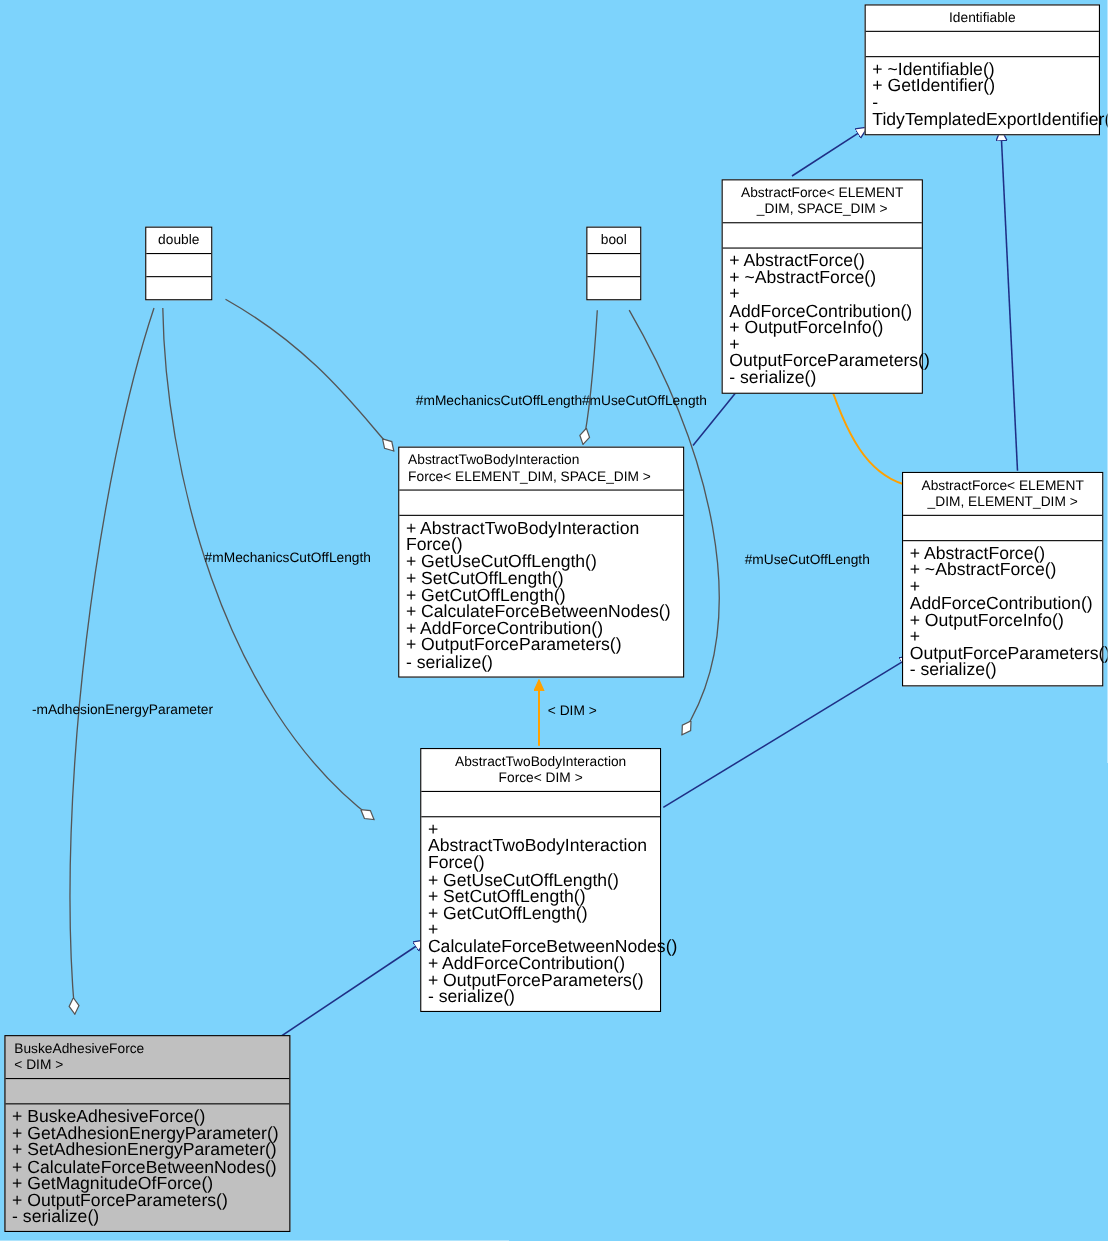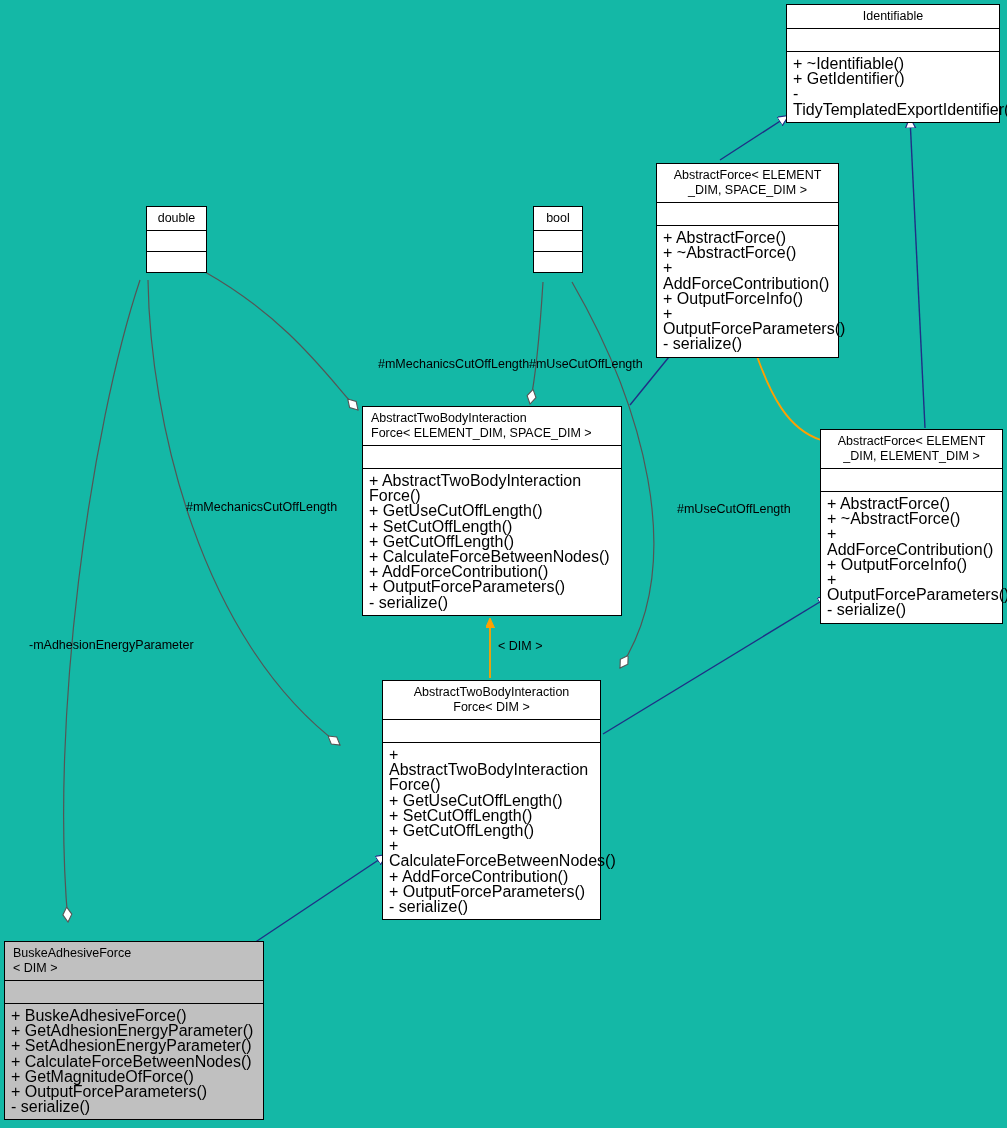--- a/index.html
+++ b/index.html
@@ -5,21 +5,21 @@
   html, body {
     margin: 0;
     padding: 0;
     background: #ffffff;
   }
   #diagram {
     position: relative;
     width: 1007px;
     height: 1128px;
     font-family: "Liberation Sans", sans-serif;
-    background: #14b8a6;
+    background: #7dd3fc;
     overflow: hidden;
   }
   svg.edges {
     position: absolute;
     left: 0;
     top: 0;
     width: 1007px;
     height: 1128px;
     pointer-events: none;
   }
@@ -119,21 +119,21 @@
   <div class="node" style="left:786px; top:4px; width:214px;">
     <div class="title">Identifiable</div>
     <div class="sep"></div>
     <div class="attrs"></div>
     <div class="sep"></div>
     <div class="ops">+ ~Identifiable()
 + GetIdentifier()
 - TidyTemplatedExportIdentifier()</div>
   </div>
 
-  <div class="node" style="left:146px; top:206px; width:61px;">
+  <div class="node" style="left:132px; top:206px; width:61px;">
     <div class="title">double</div>
     <div class="sep"></div>
     <div class="attrs tiny"></div>
     <div class="sep"></div>
     <div class="attrs tiny"></div>
   </div>
 
   <div class="node" style="left:533px; top:206px; width:50px;">
     <div class="title">bool</div>
     <div class="sep"></div>

